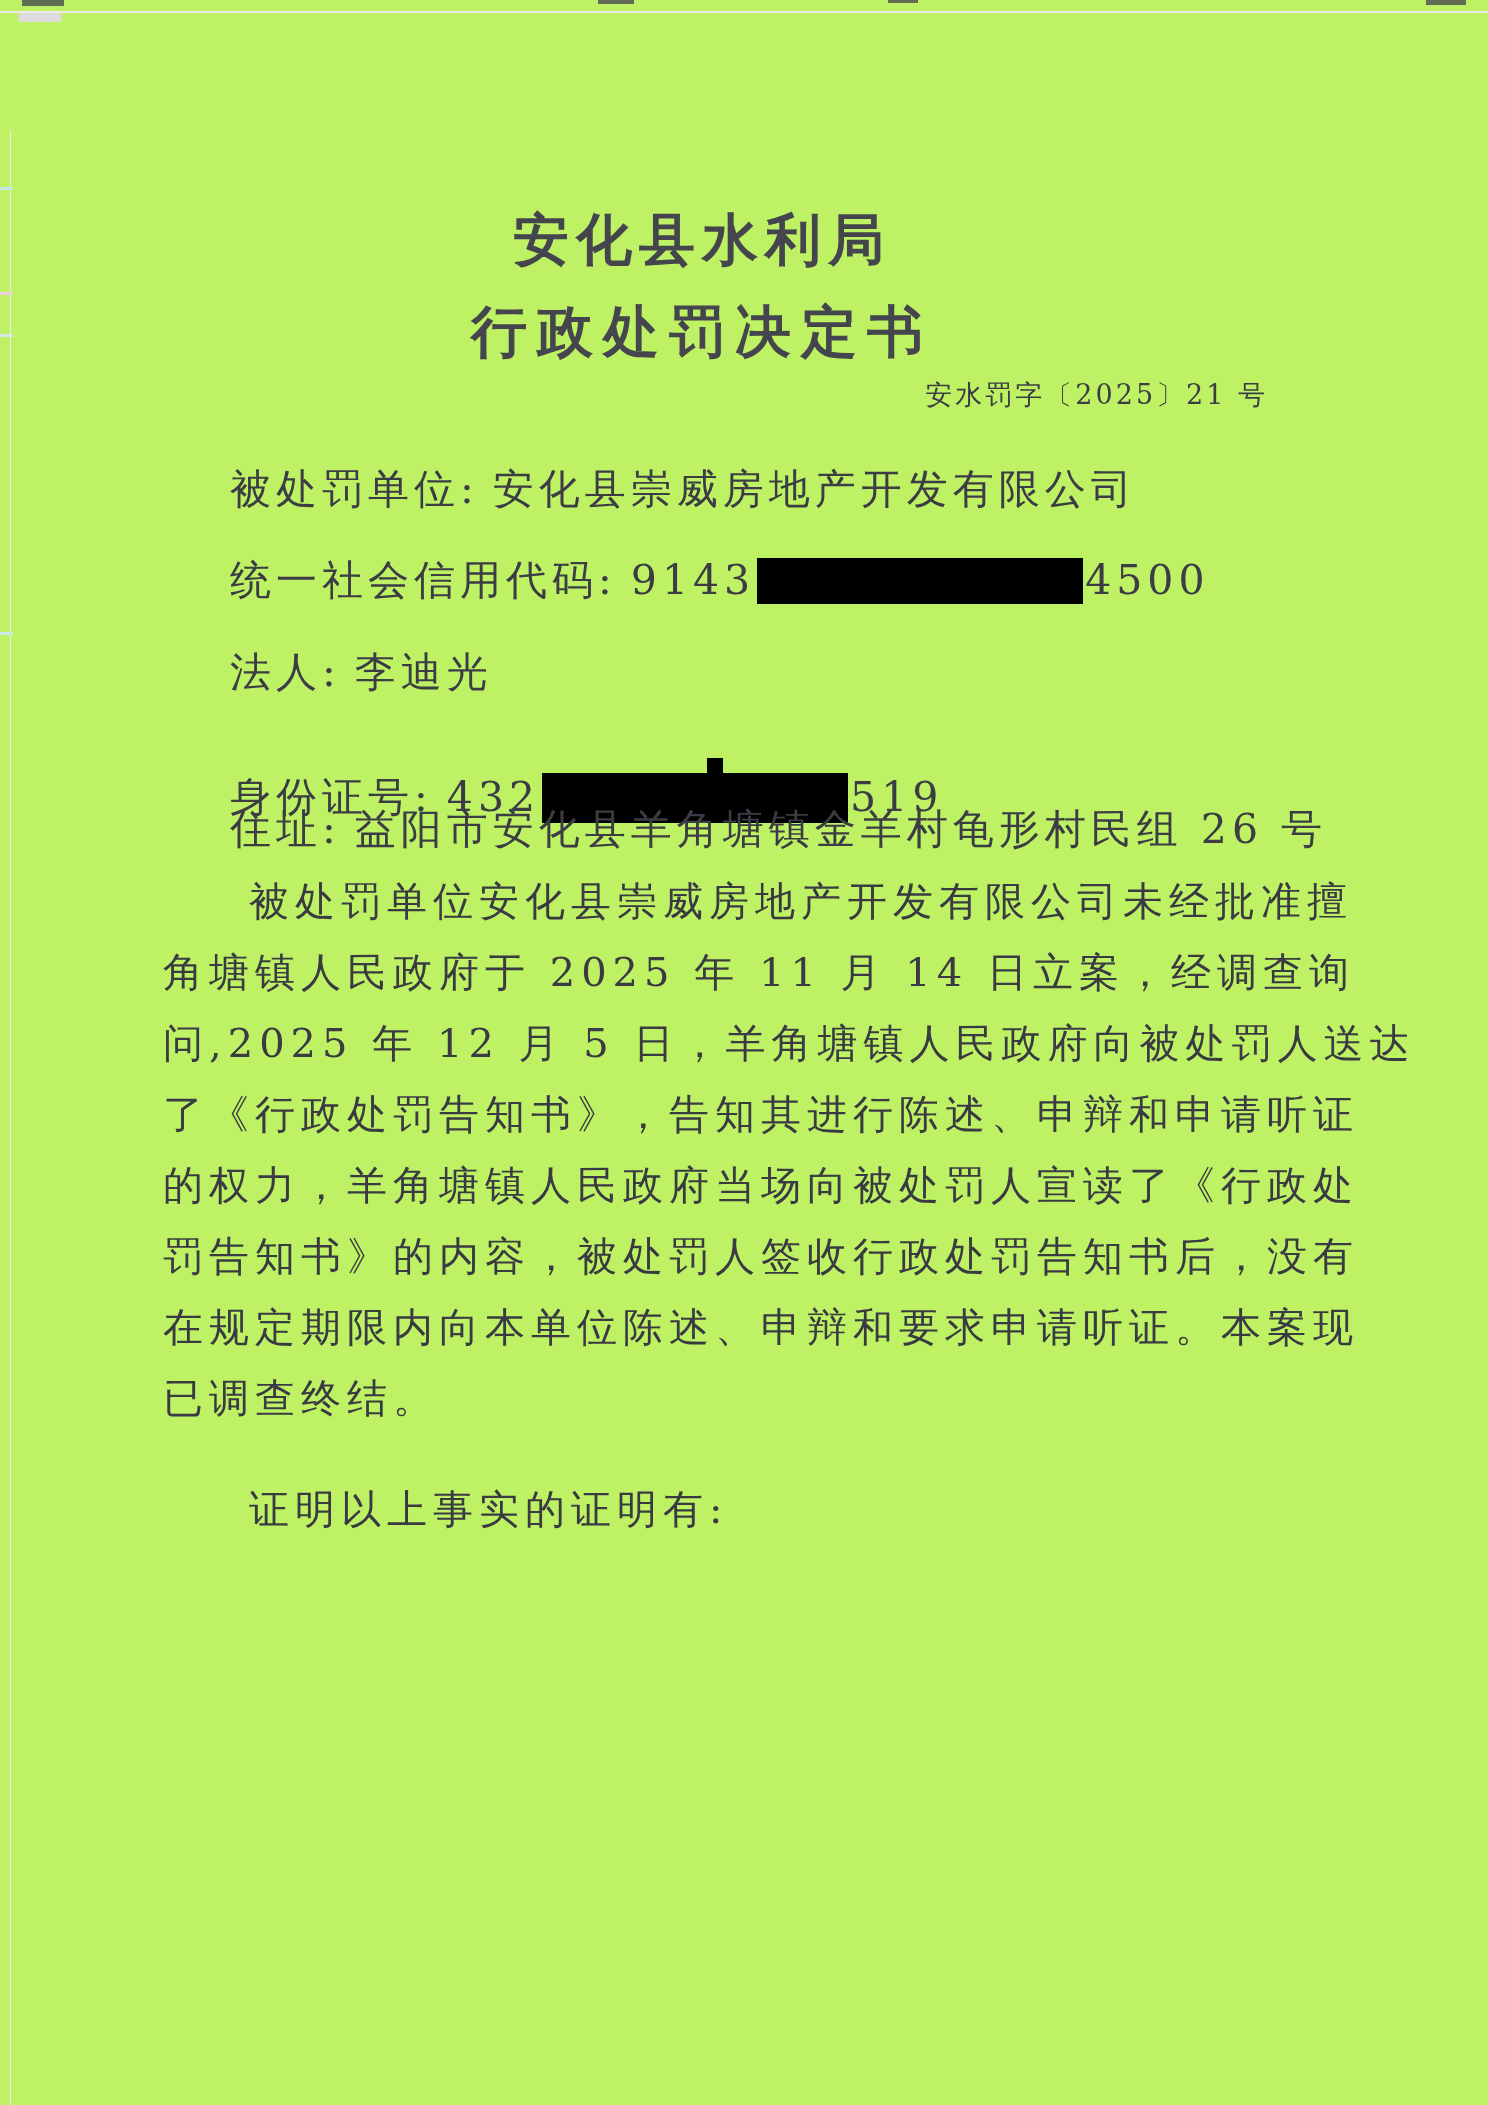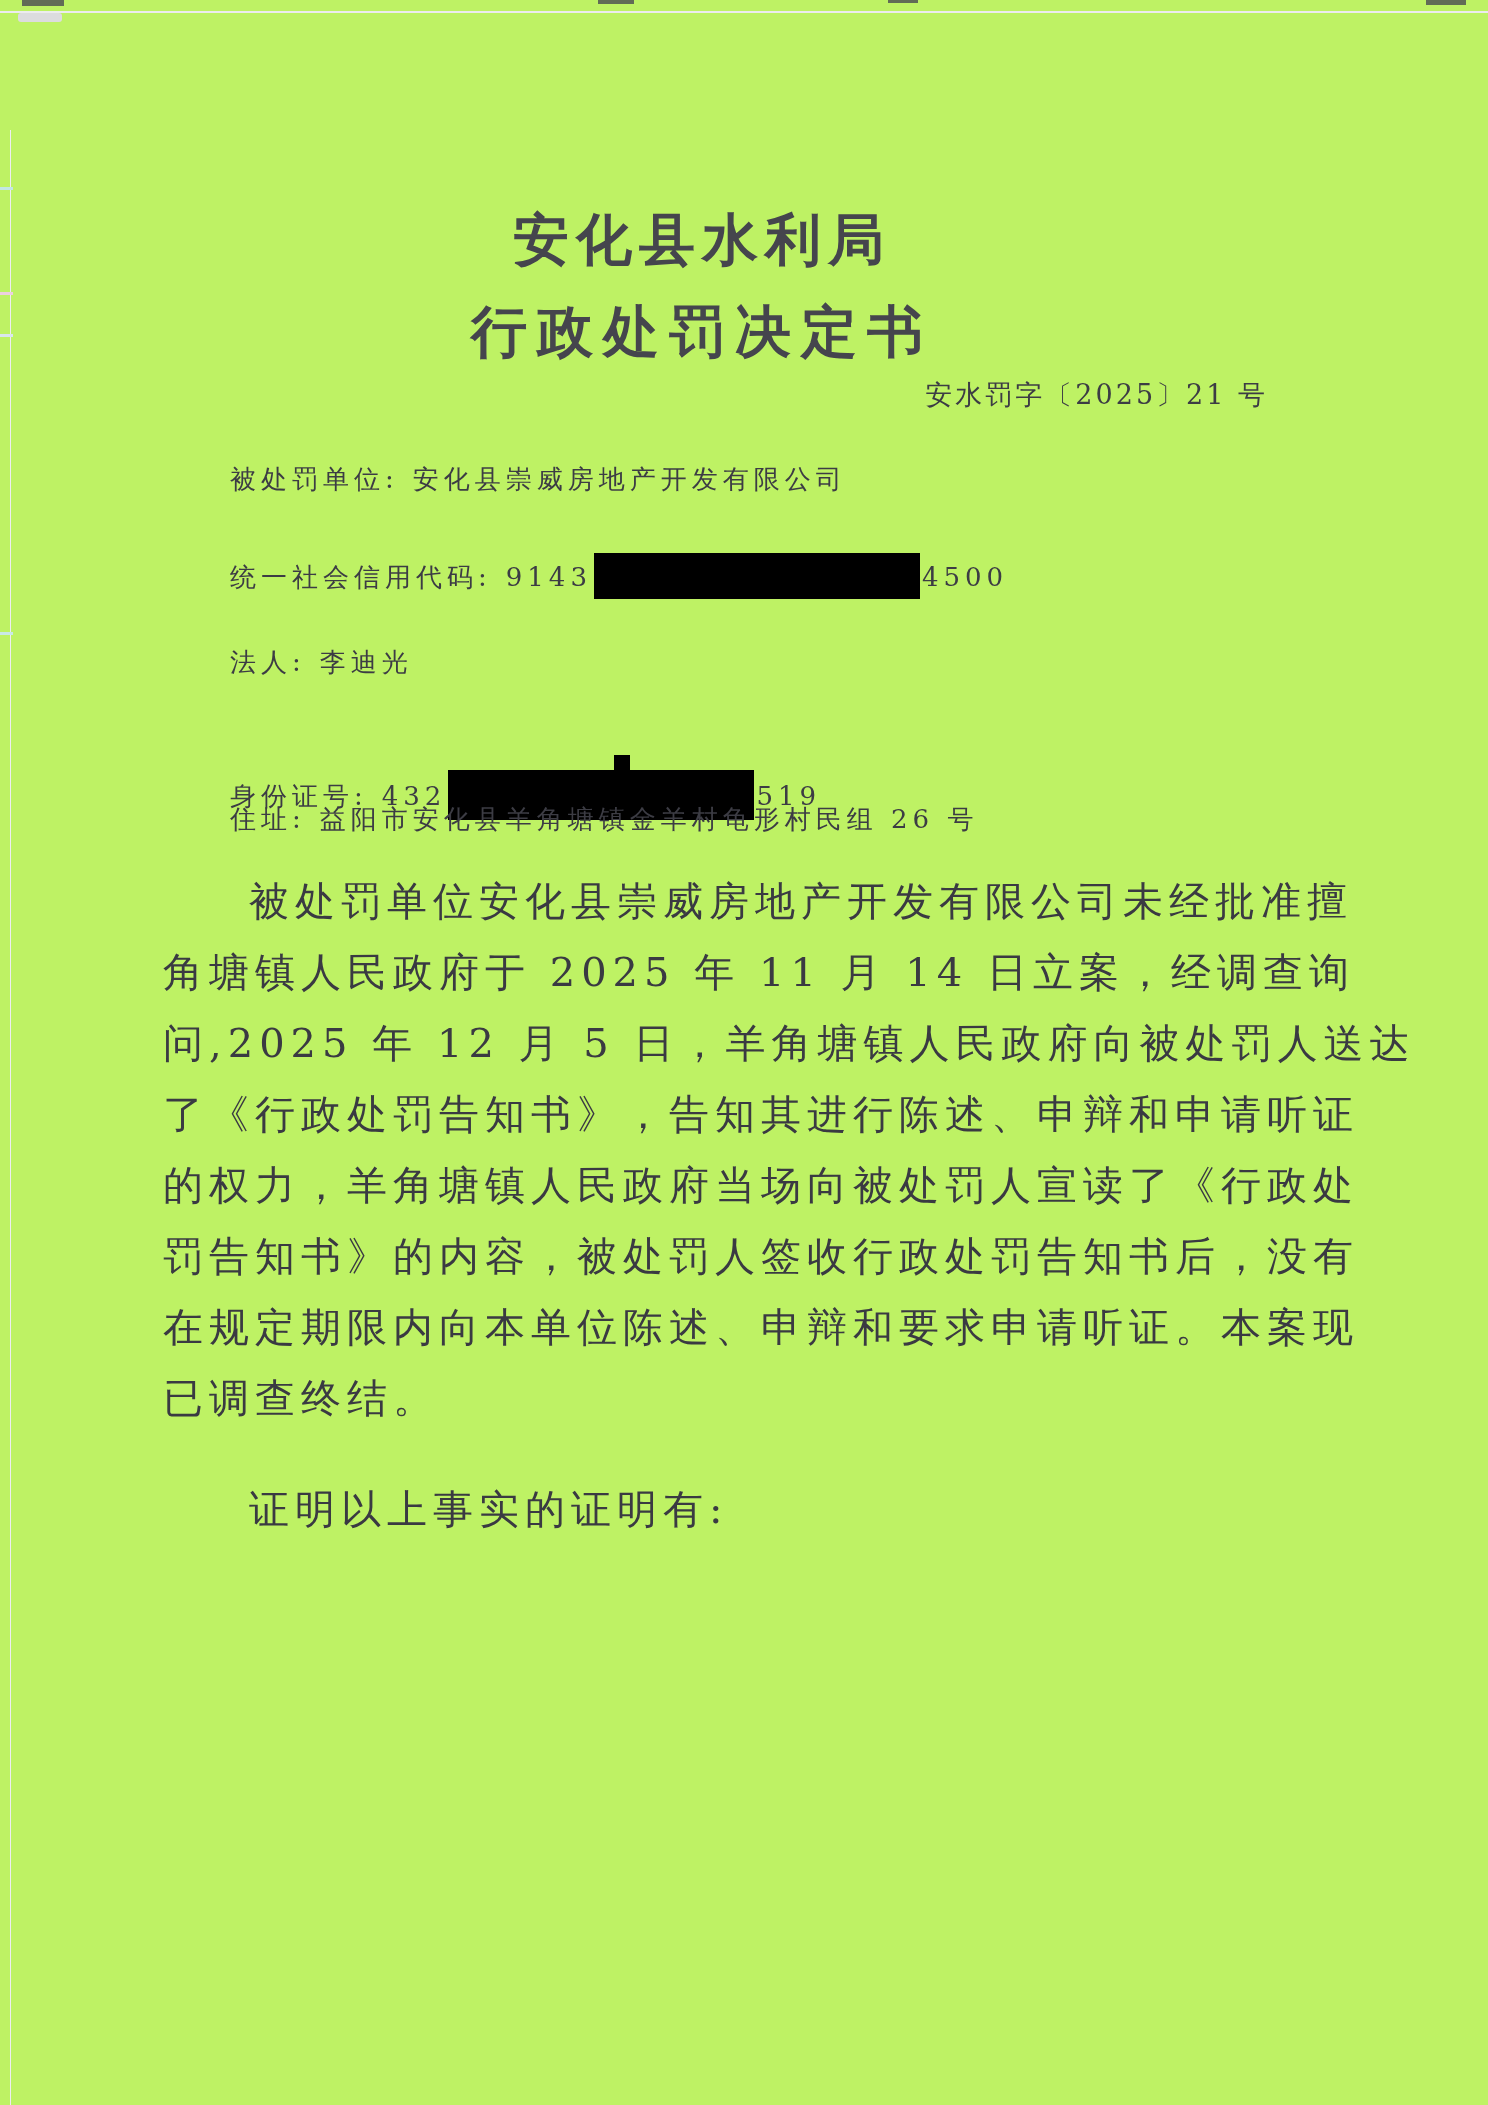--- a/index.html
+++ b/index.html
@@ -42,21 +42,21 @@
   
   .doc-number {
     position: absolute; top: 377px; right: 220px;
     font-size: 27px; letter-spacing: 3px; color: #3c3c44;
     white-space: nowrap;
   }
 
   
   .field-row {
     position: absolute; left: 230px; white-space: nowrap;
-    font-size: 26px; letter-spacing: 5px; color: #3c3c44;
+    font-size: 41px; letter-spacing: 5px; color: #3c3c44;
   }
   .fr-unit   { top: 462px; }
   .fr-credit { top: 553px; }
   .fr-legal  { top: 645px; }
   .fr-id     { top: 746px; margin-top: 24px; }
   .fr-addr   { top: 802px; }
   .flabel { margin-right: 14px; }
   .redact {
     display: inline-block; background: #000000;
     vertical-align: middle; margin: 0 2px 6px 2px;

